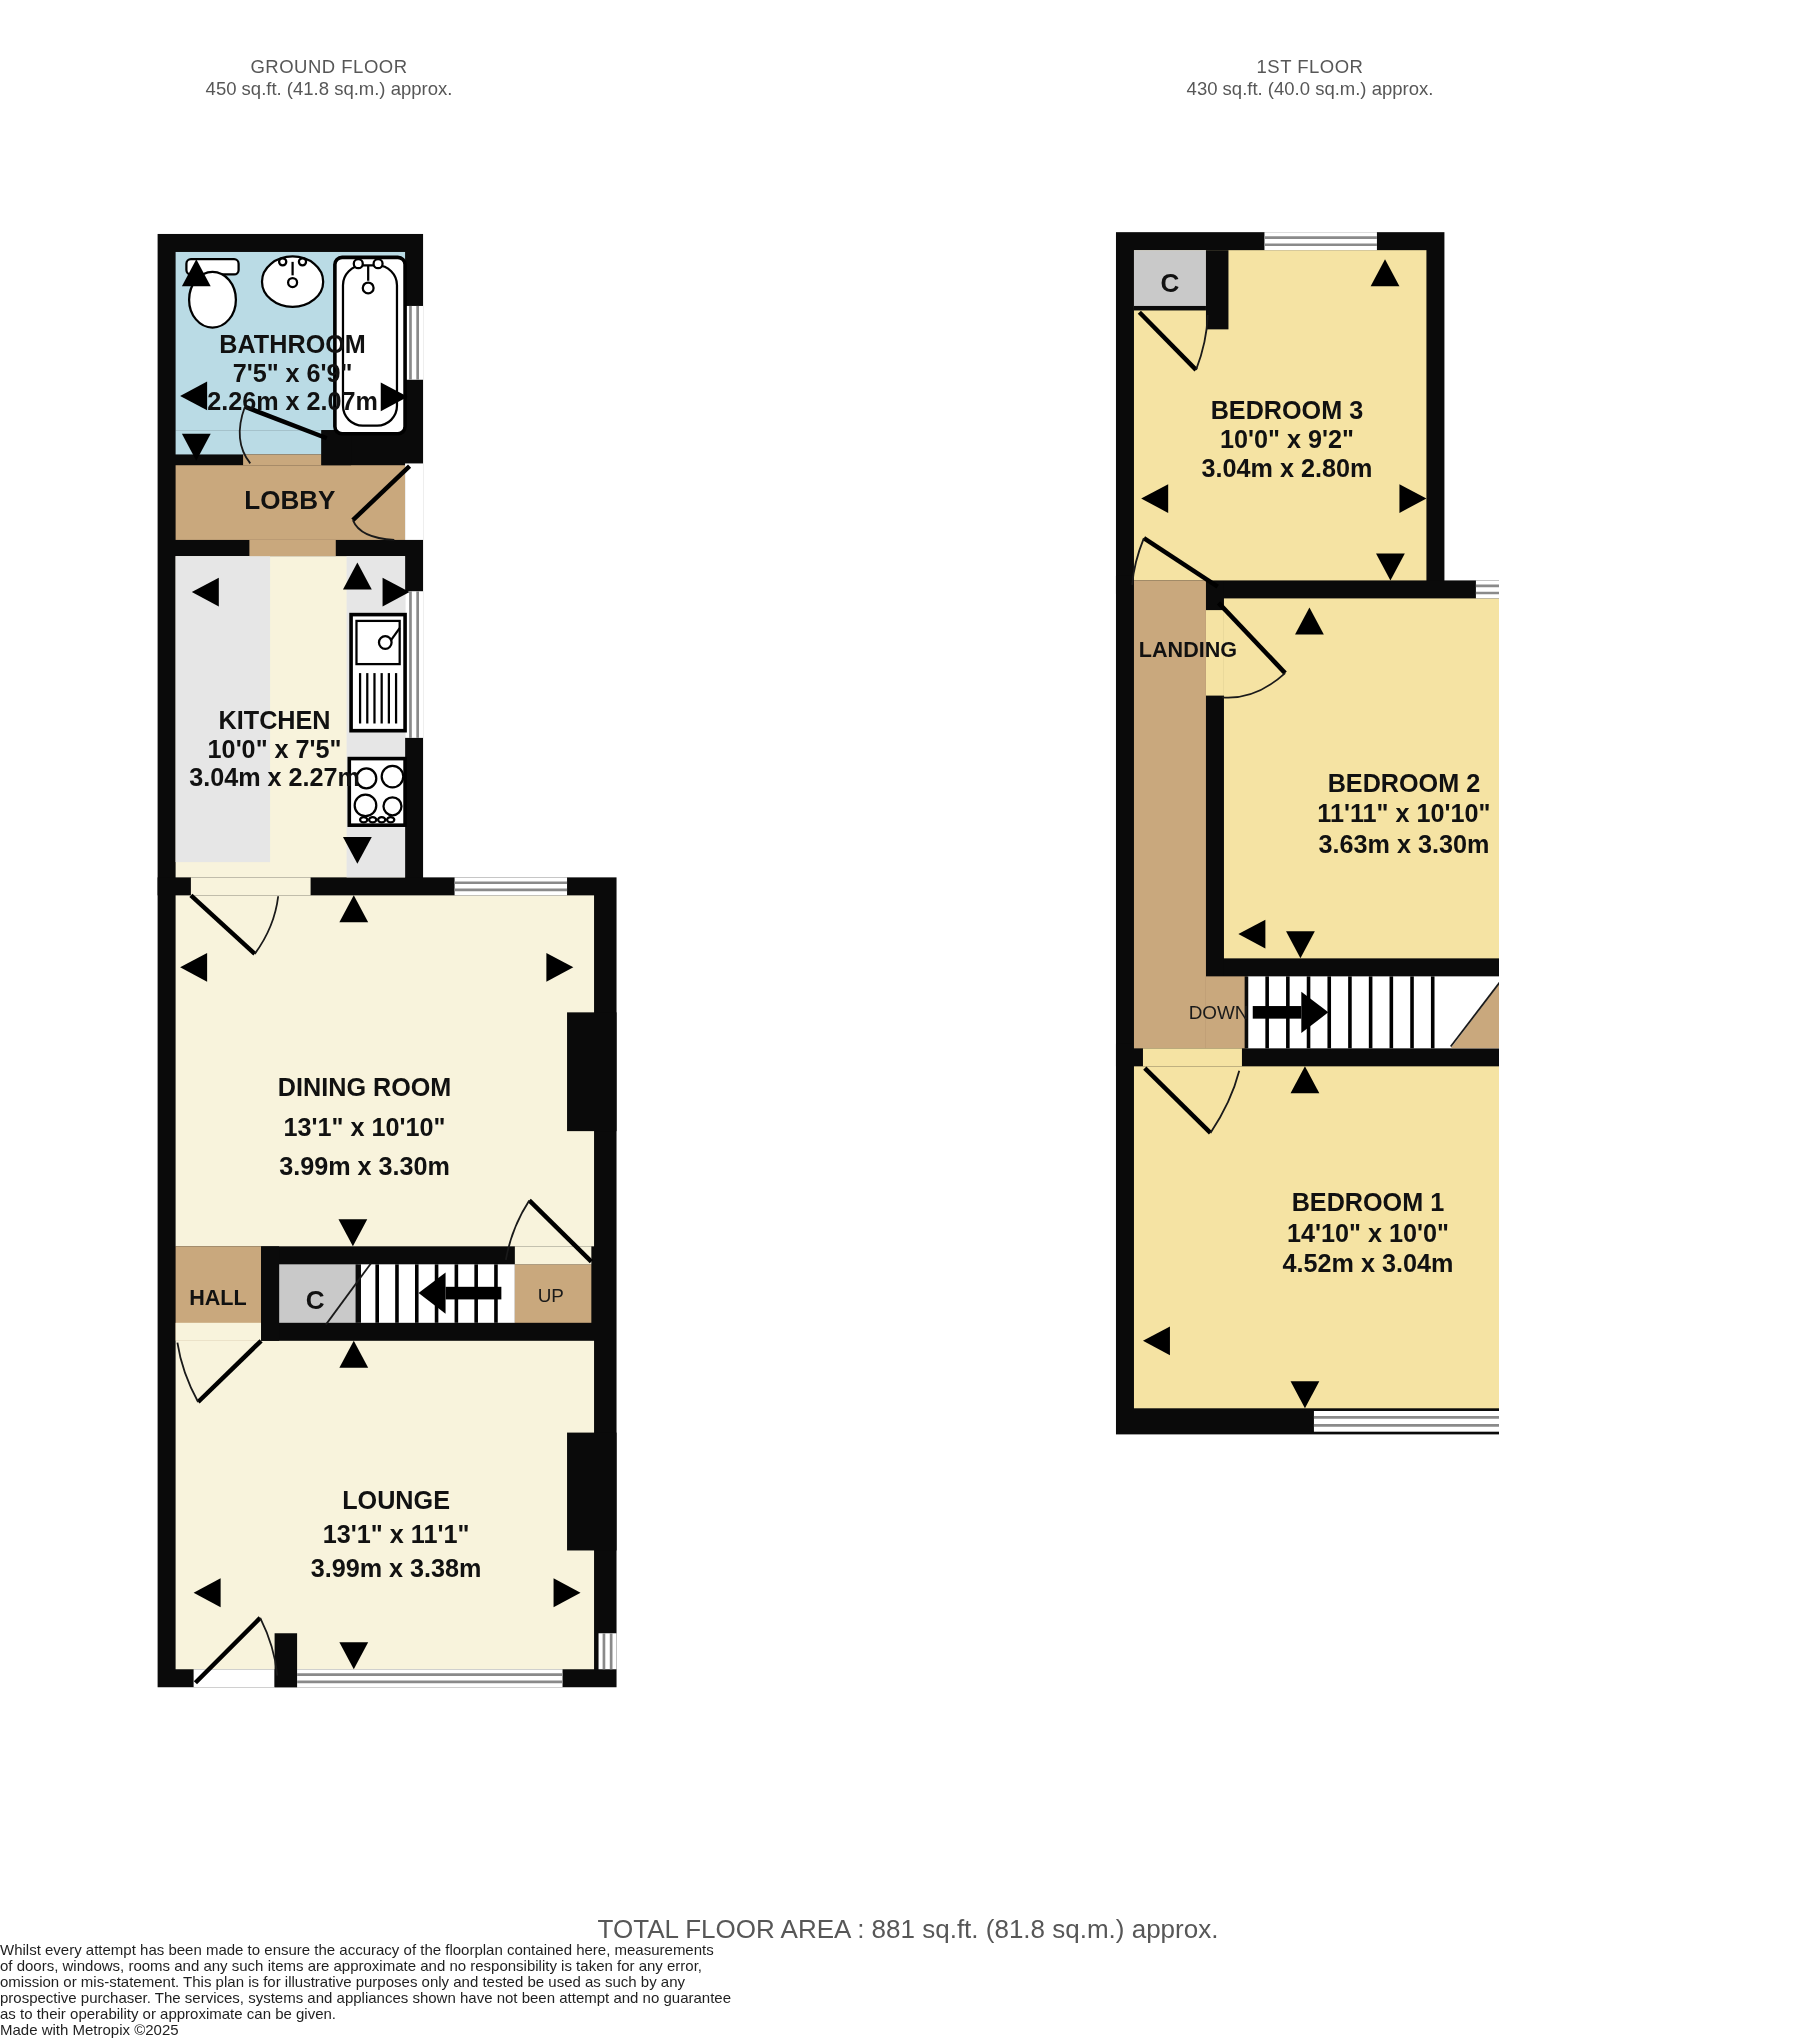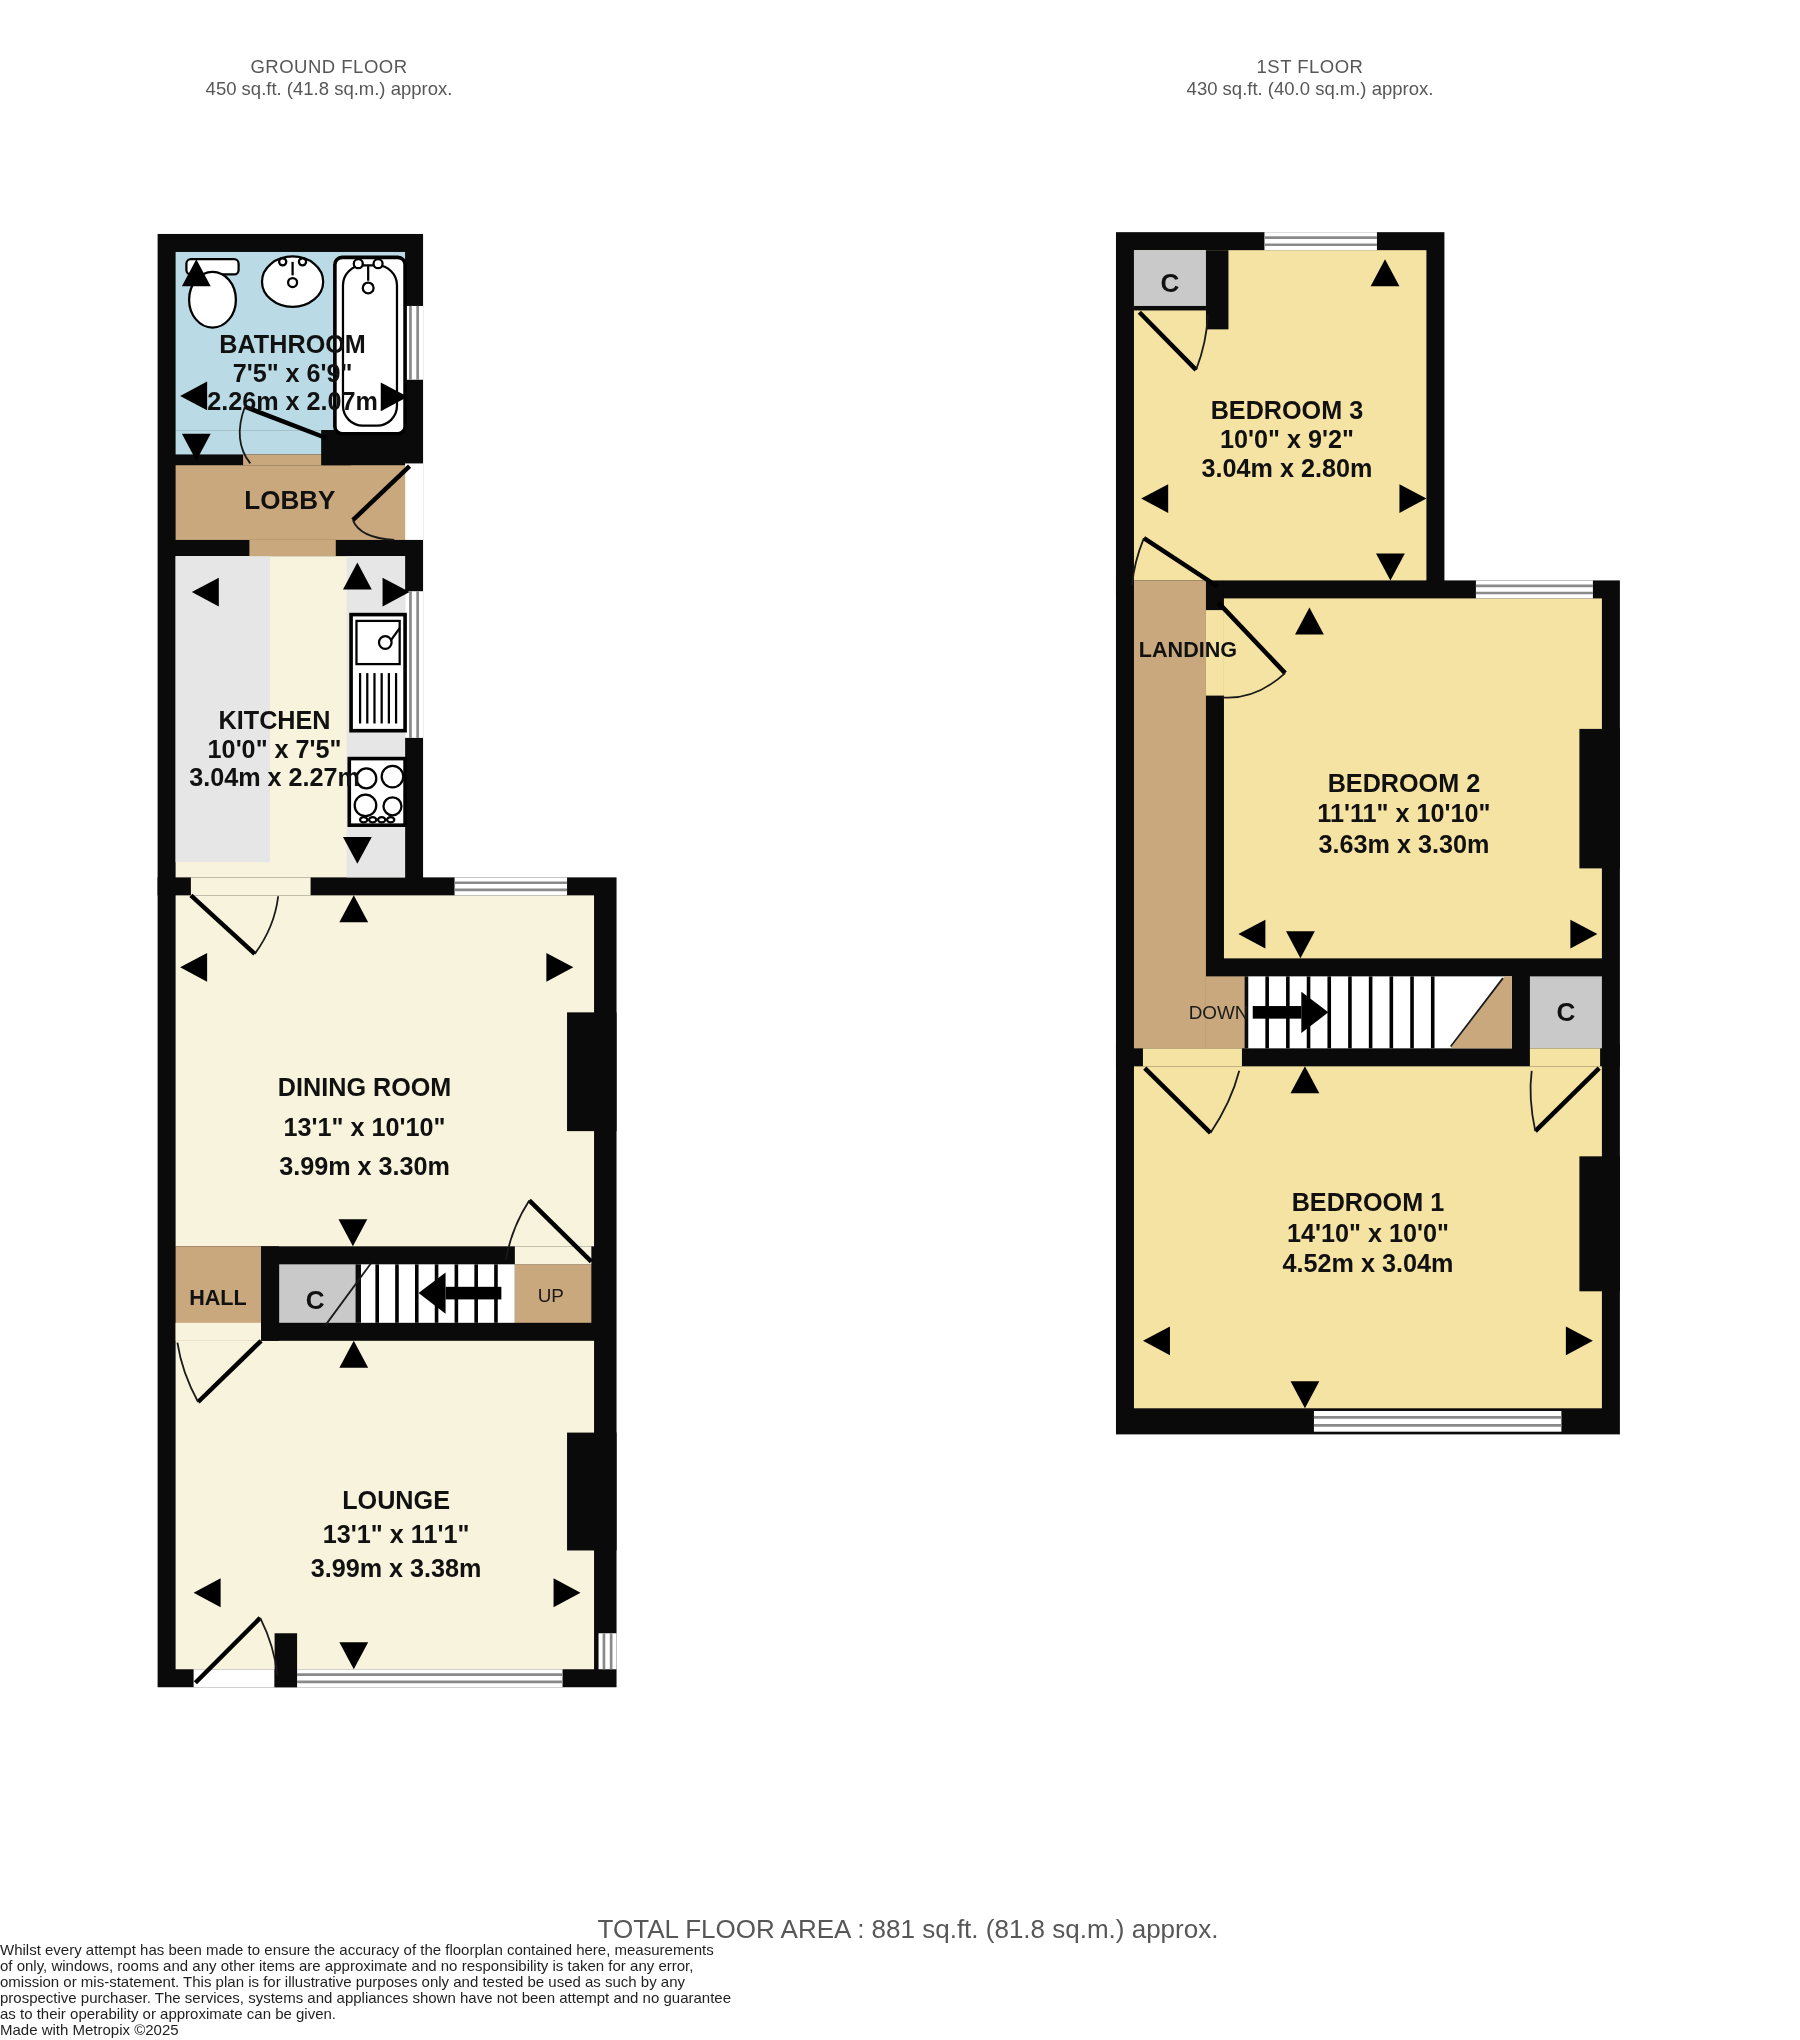--- a/index.html
+++ b/index.html
@@ -1,16 +1,16 @@
 <!DOCTYPE html>
 <html style="--wall: #0a0a0a; --cream: #f8f3dc; --yellow: #f5e3a3; --tan: #c9a87d; --blue: #badbe5; --closet: #c9c9c9; --counter: #e6e6e6; --winline: #8a8a8a; --heading: #575757; --text: #111111;font-size:14.4px"><head>
 <meta charset="utf-8">
 <style>
   html,body{margin:0;padding:0;background:#fff;}
-  #page{position:relative;width:1800px;height:2040px;background:#fff;overflow:hidden;
+  #page{position:relative;width:1499px;height:2040px;background:#fff;overflow:hidden;
         font-family:"Liberation Sans",sans-serif;}
   .hdr{position:absolute;width:378px;text-align:center;color:var(--heading);
        font-size:18.5px;line-height:21.6px;}
   .hdr .l1{letter-spacing:0.5px;}
   #plan-svg{position:absolute;left:0;top:0;}
   
   .wall{fill:var(--wall);}
   .cream{fill:var(--cream);}
   .yellow{fill:var(--yellow);}
   .tan{fill:var(--tan);}
@@ -342,20 +342,20 @@
       <text class="big" x="1740" y="1135">C</text>
       <text class="room" x="1520" y="1346">BEDROOM 1</text>
       <text class="room" x="1520" y="1380">14'10"  x 10'0"</text>
       <text class="room" x="1520" y="1414">4.52m  x 3.04m</text>
     </g>
   </svg>
 
   <div class="foot-total">TOTAL FLOOR AREA : 881 sq.ft. (81.8 sq.m.) approx.</div>
   <div class="foot-disc">
     <div>Whilst every attempt has been made to ensure the accuracy of the floorplan contained here, measurements</div>
-    <div>of only, windows, rooms and any other items are approximate and no responsibility is taken for any error,</div>
+    <div>of doors, windows, rooms and any such items are approximate and no responsibility is taken for any error,</div>
     <div>omission or mis-statement. This plan is for illustrative purposes only and tested be used as such by any</div>
     <div>prospective purchaser. The services, systems and appliances shown have not been attempt and no guarantee</div>
     <div>as to their operability or approximate can be given.</div>
     <div>Made with Metropix ©2025</div>
   </div>
 </div>
 
 
 </body></html>

